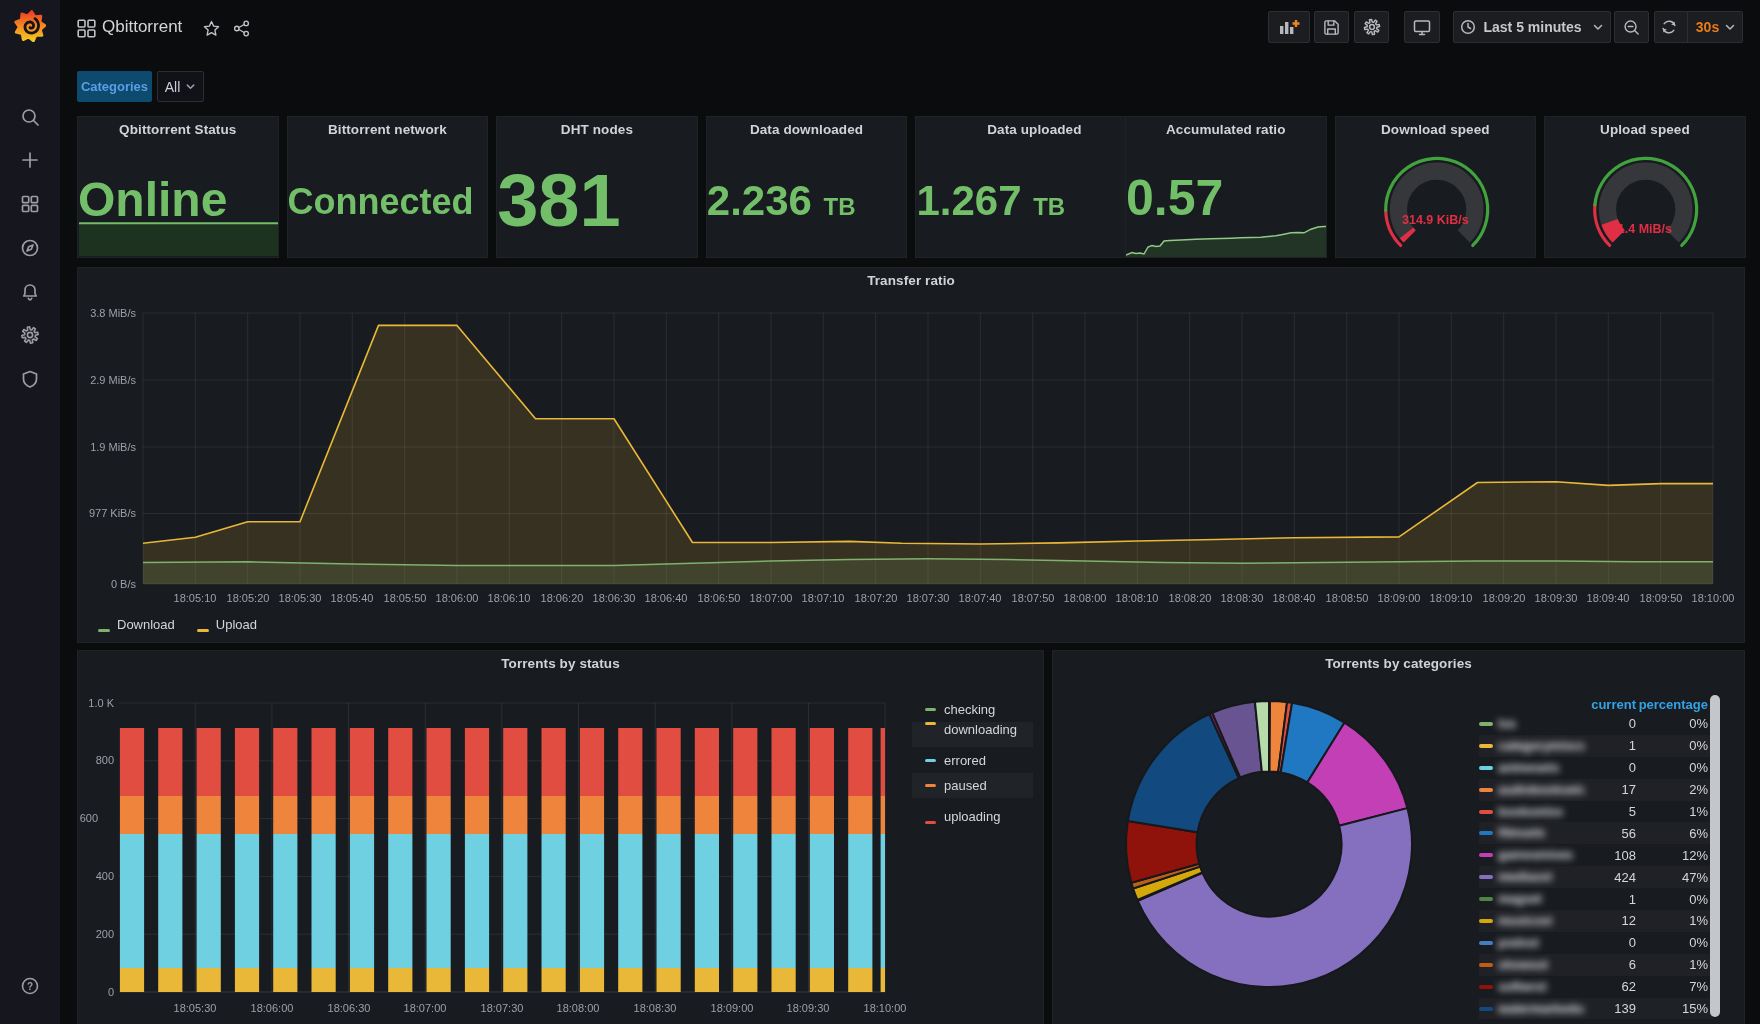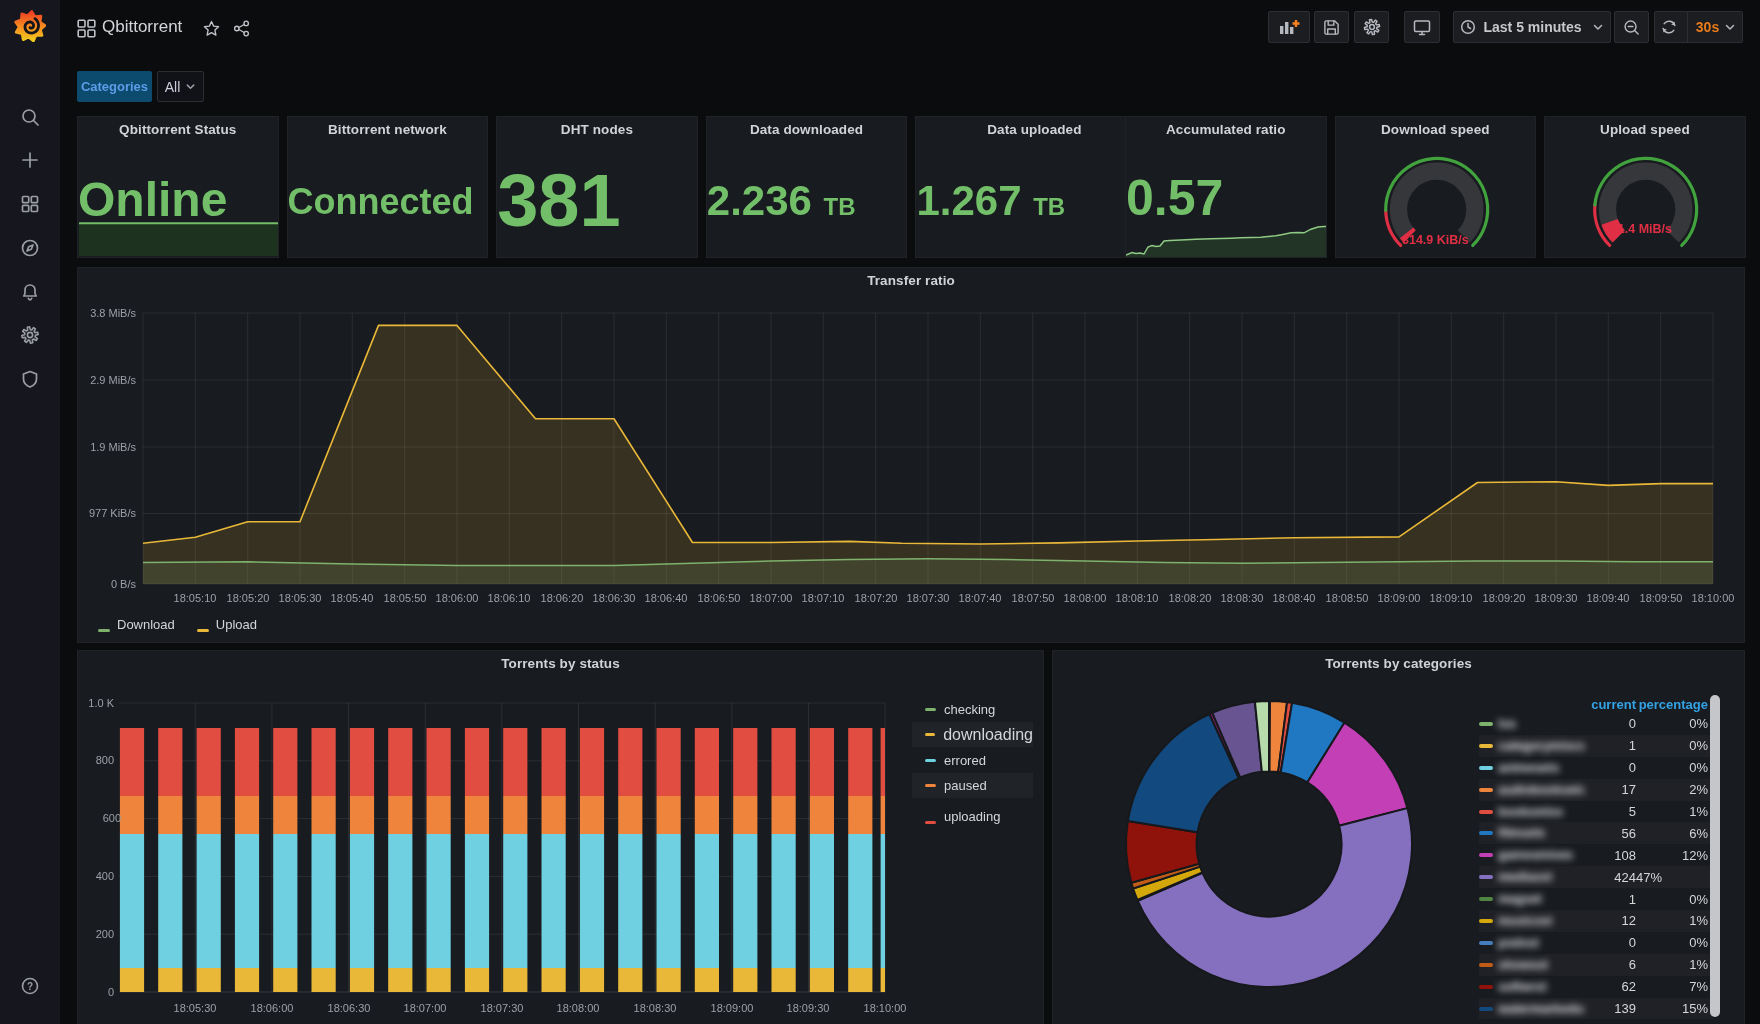--- a/index.html
+++ b/index.html
@@ -200,21 +200,21 @@
 <div class="panel" style="left:1334.6px;top:116px;width:201.5px;height:142px" id="sp6">
     <div class="ptitle">Download speed</div>
     <div class="abs" style="left:0;top:0;width:199.5px;height:140px">
       <svg width="199.5" height="140" viewBox="0 0 199.5 140">
         <path d="M73.69 119.41 A38.2 38.2 0 1 1 127.71 119.41" fill="none" stroke="#36373b" stroke-width="17.2" stroke-linecap="butt"></path>
         <path d="M73.69 119.41 A38.2 38.2 0 0 1 70.60 115.92" fill="none" stroke="#e02f44" stroke-width="17.2" stroke-linecap="butt"></path>
         <path d="M64.64 128.46 A51.0 51.0 0 0 1 49.71 93.29" fill="none" stroke="#e02f44" stroke-width="3.2" stroke-linecap="round"></path>
         <path d="M49.71 93.29 A51.0 51.0 0 1 1 136.76 128.46" fill="none" stroke="#42a33e" stroke-width="3.2" stroke-linecap="round"></path>
       </svg>
     </div>
-    <div class="abs" style="left:0;right:0;top:116px;text-align:center;color:#e02f44;font-size:12.5px;font-weight:bold">314.9 KiB/s</div>
+    <div class="abs" style="left:0;right:0;top:96px;text-align:center;color:#e02f44;font-size:12.5px;font-weight:bold">314.9 KiB/s</div>
   </div>
 <div class="panel" style="left:1544.2px;top:116px;width:201.5px;height:142px" id="sp7">
     <div class="ptitle">Upload speed</div>
     <div class="abs" style="left:0;top:0;width:199.5px;height:140px">
       <svg width="199.5" height="140" viewBox="0 0 199.5 140">
         <path d="M73.69 119.41 A38.2 38.2 0 1 1 127.71 119.41" fill="none" stroke="#36373b" stroke-width="17.2" stroke-linecap="butt"></path>
         <path d="M73.69 119.41 A38.2 38.2 0 0 1 64.58 104.84" fill="none" stroke="#e02f44" stroke-width="17.2" stroke-linecap="butt"></path>
         <path d="M64.64 128.46 A51.0 51.0 0 0 1 49.89 87.96" fill="none" stroke="#e02f44" stroke-width="3.2" stroke-linecap="round"></path>
         <path d="M49.89 87.96 A51.0 51.0 0 1 1 136.76 128.46" fill="none" stroke="#42a33e" stroke-width="3.2" stroke-linecap="round"></path>
       </svg>
@@ -405,36 +405,36 @@
         <rect x="770.2" y="145.0" width="24.2" height="38.0" fill="#EF843C"></rect>
         <rect x="770.2" y="77.0" width="24.2" height="68.0" fill="#E24D42"></rect>
         <rect x="802.6" y="317.0" width="4.4" height="24.0" fill="#EAB839"></rect>
         <rect x="802.6" y="183.0" width="4.4" height="134.0" fill="#6ED0E0"></rect>
         <rect x="802.6" y="145.0" width="4.4" height="38.0" fill="#EF843C"></rect>
         <rect x="802.6" y="77.0" width="4.4" height="68.0" fill="#E24D42"></rect>
       </svg>
     </div>
     <div class="axlab" style="left:0px;top:46.5px;width:36px;text-align:right">1.0 K</div>
     <div class="axlab" style="left:0px;top:104.3px;width:36px;text-align:right">800</div>
-    <div class="axlab" style="left:0px;top:162.1px;width:43px;text-align:right">600</div>
+    <div class="axlab" style="left:0px;top:162.1px;width:20px;text-align:right">600</div>
     <div class="axlab" style="left:0px;top:219.9px;width:36px;text-align:right">400</div>
     <div class="axlab" style="left:0px;top:277.7px;width:36px;text-align:right">200</div>
     <div class="axlab" style="left:0px;top:335.5px;width:36px;text-align:right">0</div>
     <div class="axlab" style="left:87px;top:352px;width:60px;text-align:center">18:05:30</div>
     <div class="axlab" style="left:164px;top:352px;width:60px;text-align:center">18:06:00</div>
     <div class="axlab" style="left:241px;top:352px;width:60px;text-align:center">18:06:30</div>
     <div class="axlab" style="left:317px;top:352px;width:60px;text-align:center">18:07:00</div>
     <div class="axlab" style="left:394px;top:352px;width:60px;text-align:center">18:07:30</div>
     <div class="axlab" style="left:470px;top:352px;width:60px;text-align:center">18:08:00</div>
     <div class="axlab" style="left:547px;top:352px;width:60px;text-align:center">18:08:30</div>
     <div class="axlab" style="left:624px;top:352px;width:60px;text-align:center">18:09:00</div>
     <div class="axlab" style="left:700px;top:352px;width:60px;text-align:center">18:09:30</div>
     <div class="axlab" style="left:777px;top:352px;width:60px;text-align:center">18:10:00</div>
     <div class="abs" style="left:834px;top:45.5px;width:121px;height:25px;display:flex;align-items:center;color:#d5d6d8;font-size:13px"><div style="width:11px;height:3px;border-radius:2px;background:#7EB26D;margin:0 8px 0 13px"></div>checking</div>
-    <div class="abs" style="left:834px;top:71.1px;width:121px;height:25px;background:rgba(204,204,220,0.05);display:flex;align-items:center;color:#d5d6d8;font-size:16px"><div style="width:11px;height:3px;border-radius:2px;background:#EAB839;margin:0 8px 0 13px"></div>downloading</div>
+    <div class="abs" style="left:834px;top:71.1px;width:121px;height:25px;background:rgba(204,204,220,0.05);display:flex;align-items:flex-start;color:#d5d6d8;font-size:13px"><div style="width:11px;height:3px;border-radius:2px;background:#EAB839;margin:0 8px 0 13px"></div>downloading</div>
     <div class="abs" style="left:834px;top:96.7px;width:121px;height:25px;display:flex;align-items:center;color:#d5d6d8;font-size:13px"><div style="width:11px;height:3px;border-radius:2px;background:#6ED0E0;margin:0 8px 0 13px"></div>errored</div>
     <div class="abs" style="left:834px;top:122.30000000000001px;width:121px;height:25px;background:rgba(204,204,220,0.05);display:flex;align-items:center;color:#d5d6d8;font-size:13px"><div style="width:11px;height:3px;border-radius:2px;background:#EF843C;margin:0 8px 0 13px"></div>paused</div>
     <div class="abs" style="left:834px;top:147.9px;width:121px;height:25px;display:flex;align-items:flex-end;color:#d5d6d8;font-size:13px"><div style="width:11px;height:3px;border-radius:2px;background:#E24D42;margin:0 8px 0 13px"></div>uploading</div>
   </div>
 <div class="panel" style="left:1052px;top:650px;width:693px;height:376px">
     <div class="ptitle">Torrents by categories</div>
     <div class="abs" style="left:0;top:0">
       <svg width="691" height="374" viewBox="0 0 691 374">
         <path d="M216.00 50.00 A143.0 143.0 0 0 1 217.01 50.00 L216.51 120.50 A72.5 72.5 0 0 0 216.00 120.50 Z" fill="#EAB839" stroke="#16181c" stroke-width="2.0"></path>
         <path d="M217.01 50.00 A143.0 143.0 0 0 1 234.08 51.15 L225.17 121.08 A72.5 72.5 0 0 0 216.51 120.50 Z" fill="#EF843C" stroke="#16181c" stroke-width="2.0"></path>
@@ -496,21 +496,21 @@
       <div style="display:flex;align-items:center;height:21.9px;">
         <div style="width:14px;height:4px;border-radius:2px;background:#C23FB5;margin-right:5px;flex:none"></div>
         <div style="width:86px;overflow:hidden;color:#e4e5e9;filter:blur(3.5px);font-size:12.5px;font-weight:bold;white-space:nowrap">gamesmixes</div>
         <div style="width:52px;text-align:right;color:#d5d6d8">108</div>
         <div style="width:72px;text-align:right;color:#d5d6d8">12%</div>
       </div>
       <div style="display:flex;align-items:center;height:21.9px;background:rgba(204,204,220,0.04);">
         <div style="width:14px;height:4px;border-radius:2px;background:#8570BF;margin-right:5px;flex:none"></div>
         <div style="width:86px;overflow:hidden;color:#e4e5e9;filter:blur(3.5px);font-size:12.5px;font-weight:bold;white-space:nowrap">mediaxst</div>
         <div style="width:52px;text-align:right;color:#d5d6d8">424</div>
-        <div style="width:72px;color:#d5d6d8">47%</div>
+        <div style="width:72px;text-align:right;color:#d5d6d8">47%</div>
       </div>
       <div style="display:flex;align-items:center;height:21.9px;">
         <div style="width:14px;height:4px;border-radius:2px;background:#508642;margin-right:5px;flex:none"></div>
         <div style="width:86px;overflow:hidden;color:#e4e5e9;filter:blur(3.5px);font-size:12.5px;font-weight:bold;white-space:nowrap">magset</div>
         <div style="width:52px;text-align:right;color:#d5d6d8">1</div>
         <div style="width:72px;text-align:right;color:#d5d6d8">0%</div>
       </div>
       <div style="display:flex;align-items:center;height:21.9px;background:rgba(204,204,220,0.04);">
         <div style="width:14px;height:4px;border-radius:2px;background:#D4A80A;margin-right:5px;flex:none"></div>
         <div style="width:86px;overflow:hidden;color:#e4e5e9;filter:blur(3.5px);font-size:12.5px;font-weight:bold;white-space:nowrap">musicxst</div>

